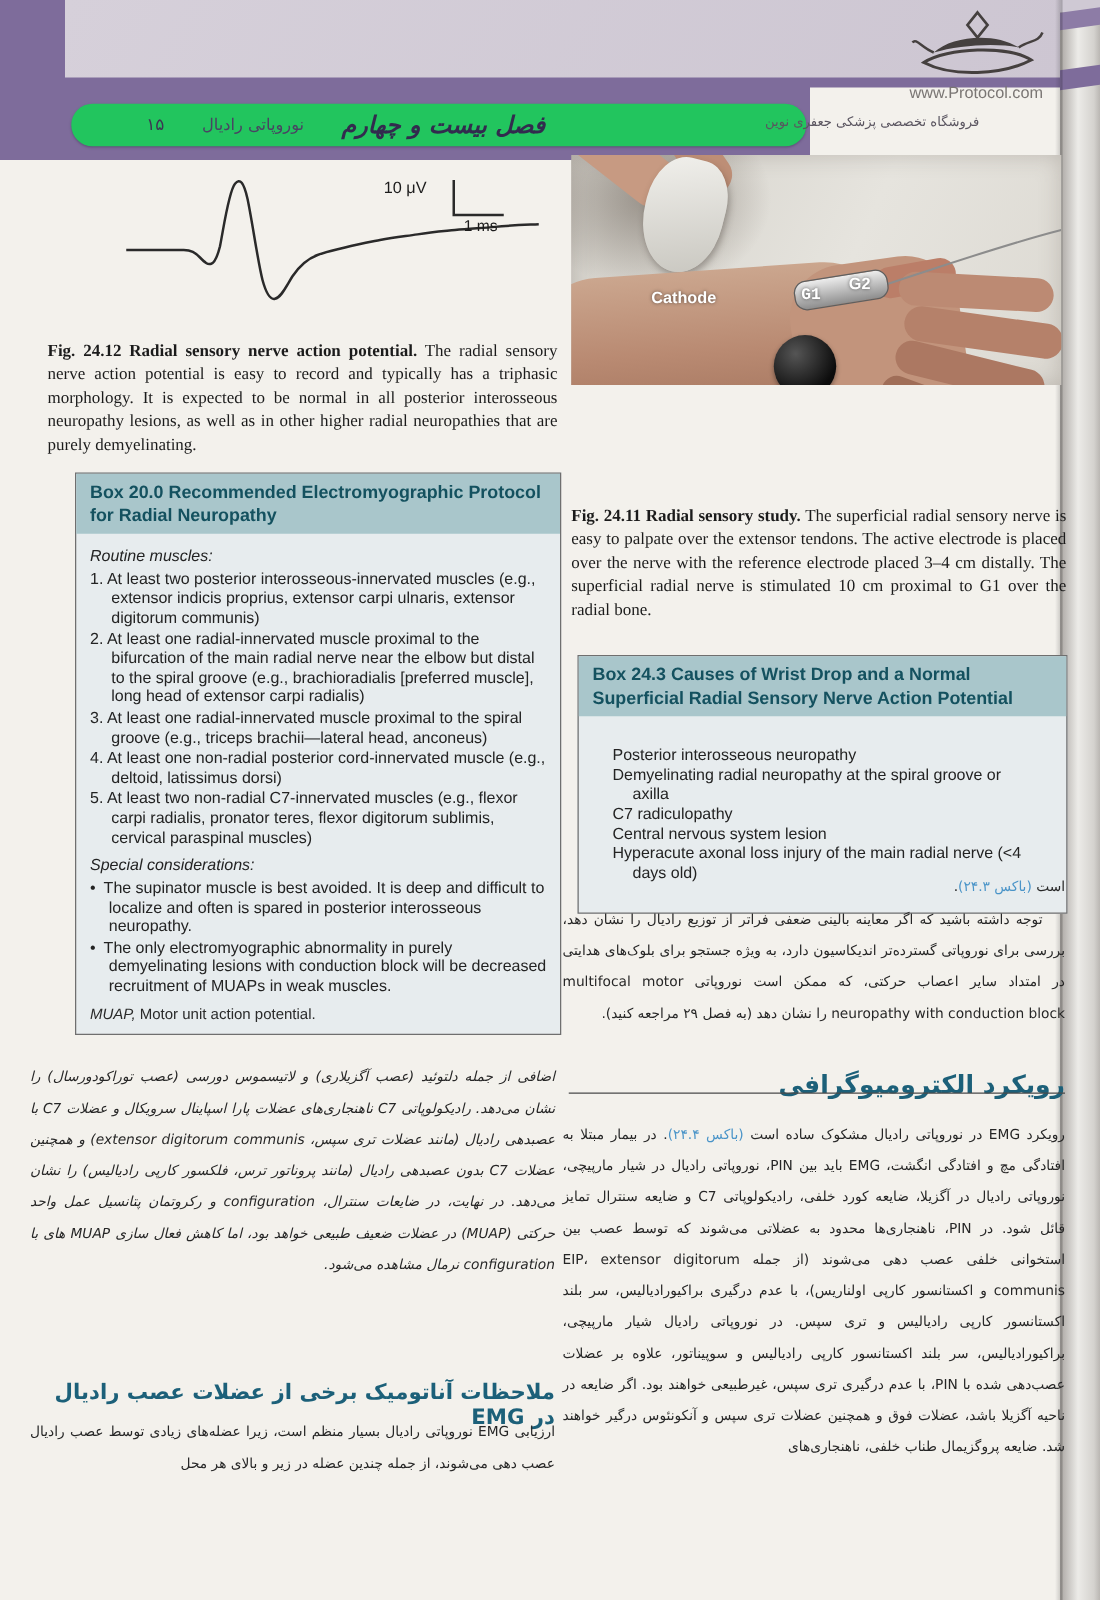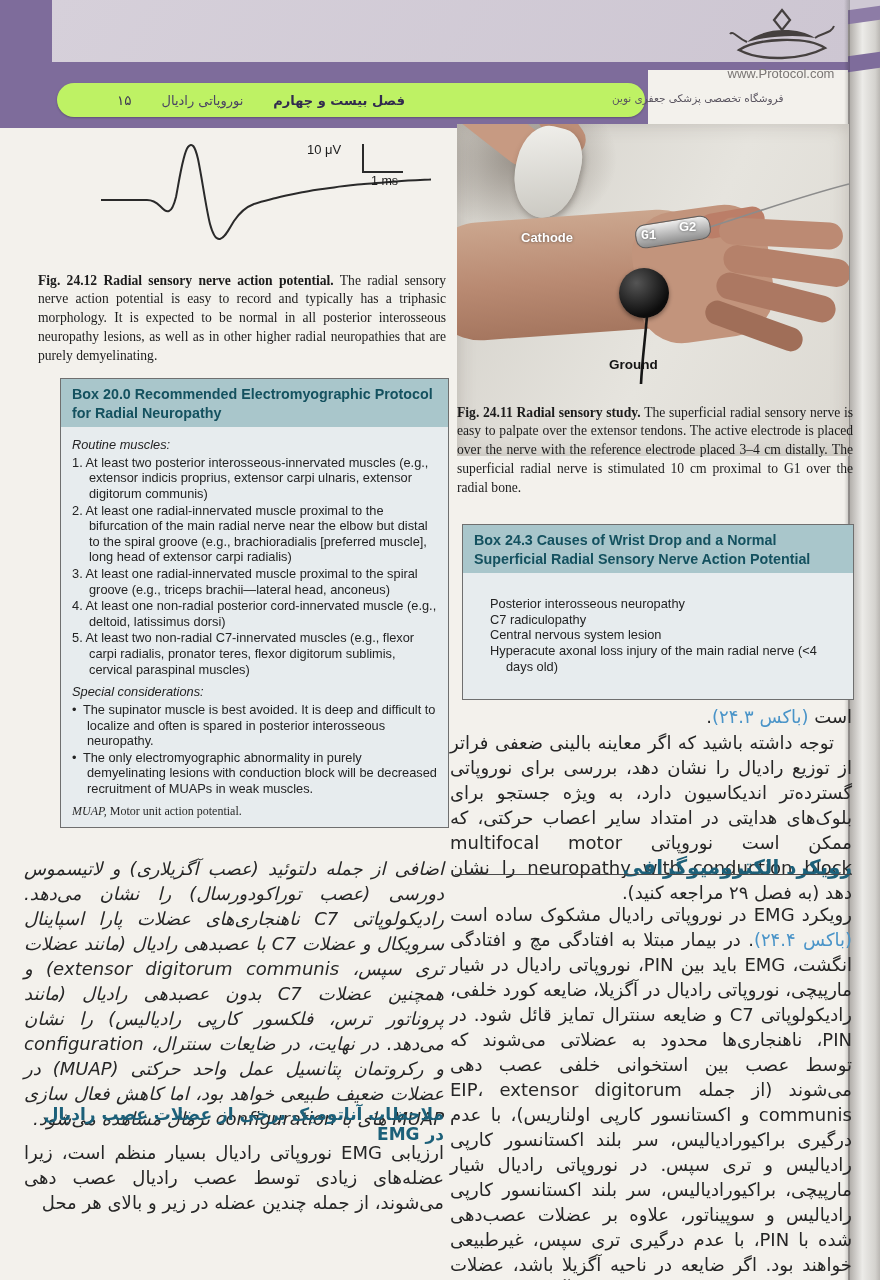--- a/index.html
+++ b/index.html
@@ -3,25 +3,25 @@
 <meta charset="utf-8">
 <style>
   html,body{margin:0;padding:0;}
   body{width:880px;height:1280px;font-family:"DejaVu Sans",sans-serif;}
   #page{position:relative;width:880px;height:1280px;background:#f3f1ec;overflow:hidden;}
 
   
   .top-purple{position:absolute;left:0;top:0;width:848px;height:128px;background:#7e6c9b;}
   .top-lavender{position:absolute;left:52px;top:0;width:796px;height:62px;background:linear-gradient(120deg,#d6d0da,#cdc6d2);}
   .top-white-right{position:absolute;left:648px;top:70px;width:200px;height:58px;background:#f3f1ec;}
-  .header-pill{position:absolute;left:57px;top:83px;width:588px;height:34px;background:#bef264;border-radius:17px;box-shadow:0 1px 2px rgba(40,30,60,.35);}
+  .header-pill{position:absolute;left:57px;top:83px;width:588px;height:34px;background:#22c55e;border-radius:17px;box-shadow:0 1px 2px rgba(40,30,60,.35);}
   .pill-row{position:absolute;left:60px;top:0;height:34px;display:flex;align-items:center;gap:30px;direction:ltr;}
   .pill-num{font-size:13.5px;color:#3c3652;}
   .pill-sub{font-size:13px;color:#4a4363;}
-  .pill-chapter{font-size:13px;font-weight:bold;color:#322b4e;}
+  .pill-chapter{font-size:19px;font-weight:bold;color:#322b4e;font-style:italic;}
 
   .logo-wrap{position:absolute;left:712px;top:8px;width:140px;height:80px;text-align:center;}
   .logo-url{position:absolute;left:706px;top:66px;width:150px;text-align:center;font-size:13px;color:#7a7674;font-family:"Liberation Sans",sans-serif;}
   .publisher-name{position:absolute;left:612px;top:92px;width:240px;text-align:left;font-size:10.5px;color:#5a5560;direction:rtl;}
 
   
   .curl{position:absolute;left:848px;top:0;width:32px;height:1280px;background:linear-gradient(to right,#aaa6a2,#ecebe8 45%,#d4d2ce 85%,#bab7b3);}
   .curl::before{content:"";position:absolute;left:0;top:0;width:100%;height:10px;background:#cfc9d4;}
   .curl::after{content:"";position:absolute;left:0;top:54px;width:100%;height:16px;background:#7e6c9b;transform:skewY(-8deg);}
   .curl .curl-band2{position:absolute;left:0;top:8px;width:100%;height:14px;background:#8d7ca6;transform:skewY(-8deg);}
@@ -45,25 +45,25 @@
   .boxbody{padding:7px 11px 9px;font-size:12.8px;line-height:1.22;color:#232323;}
   .subhead{font-style:italic;margin:3px 0 2px;}
   .blist{margin:0;padding:0;list-style:none;counter-reset:item;}
   .blist li{counter-increment:item;padding-left:17px;text-indent:-17px;margin:0 0 1px 0;}
   .blist li::before{content:counter(item) ". ";}
   .bullets{margin:0;padding:0;list-style:none;}
   .bullets li{padding-left:15px;text-indent:-15px;margin:0 0 1px 0;}
   .bullets li::before{content:"\2022\2002";}
   .plain{margin:16px;padding:0;list-style:none;}
   .plain li{padding-left:16px;text-indent:-16px;}
-  .footnote{margin-top:7px;font-size:12px;color:#2a2a2a;font-family:Liberation Serif, serif;}
+  .footnote{margin-top:7px;font-size:12px;color:#2a2a2a;}
   .footnote .it{font-style:italic;}
 
   
-  .photo{position:absolute;left:457px;top:124px;width:392px;height:332px;overflow:hidden;background:linear-gradient(115deg,#d3d0c9,#e6e4de 55%,#dcd9d2);box-shadow:inset 0 0 18px rgba(90,80,70,.25);}
+  .photo{position:absolute;left:457px;top:124px;width:392px;height:184px;overflow:hidden;background:linear-gradient(115deg,#d3d0c9,#e6e4de 55%,#dcd9d2);box-shadow:inset 0 0 18px rgba(90,80,70,.25);}
   .ph-shadow-tl{position:absolute;left:-30px;top:-40px;width:190px;height:150px;background:radial-gradient(closest-side,rgba(70,58,48,.45),rgba(70,58,48,0));}
   .ph-holder1{position:absolute;left:-12px;top:-18px;width:105px;height:40px;background:#c79a82;border-radius:20px;transform:rotate(38deg);}
   .ph-holder2{position:absolute;left:55px;top:-22px;width:85px;height:32px;background:#bd8e76;border-radius:18px;transform:rotate(55deg);}
   .ph-stim{position:absolute;left:58px;top:2px;width:64px;height:92px;background:linear-gradient(160deg,#f2f1ed,#c8c6bf);border-radius:45% 40% 50% 55%;transform:rotate(14deg);box-shadow:2px 3px 6px rgba(50,40,35,.35);}
   .ph-arm{position:absolute;left:-32px;top:92px;width:290px;height:118px;background:linear-gradient(to bottom,#cba68e,#b98a72 55%,#a5765f);border-radius:55px;transform:rotate(-4deg);}
   .ph-hand{position:absolute;left:178px;top:84px;width:136px;height:132px;background:#c2947c;border-radius:32%;transform:rotate(-8deg);}
   .ph-finger{position:absolute;border-radius:14px;}
   .ph-f1{left:262px;top:96px;width:124px;height:27px;background:#bc8a73;transform:rotate(3deg);}
   .ph-f2{left:266px;top:128px;width:128px;height:28px;background:#b5816a;transform:rotate(8deg);}
   .ph-f3{left:258px;top:160px;width:122px;height:27px;background:#ac7862;transform:rotate(14deg);}
@@ -74,21 +74,21 @@
   .ph-wires{position:absolute;left:0;top:0;width:392px;height:260px;}
   .ph-label{position:absolute;font-family:"Liberation Sans",sans-serif;font-weight:bold;}
   .lab-white{color:#fff;font-size:13px;text-shadow:0 0 3px rgba(0,0,0,.55);}
   .lab-dark{color:#141414;font-size:13.5px;}
   .lab-cathode{left:64px;top:106px;}
   .lab-g1{left:184px;top:104px;font-family:Liberation Mono, monospace;}
   .lab-g2{left:222px;top:95px;}
   .lab-ground{left:152px;top:233px;}
 
   
-  .fa{direction:rtl;color:#262626;font-size:18px;line-height:25px;text-align:justify;position:absolute;}
+  .fa{direction:rtl;color:#262626;font-size:11px;line-height:25px;text-align:justify;position:absolute;}
   .p-end{left:457px;top:686px;width:395px;text-align:right;}
   .p-note{left:450px;top:712px;width:402px;}
   .p-note .indent{display:inline-block;width:18px;}
   .ref{color:#4a94c8;}
   .fa-heading{position:absolute;direction:rtl;font-weight:bold;color:#1c6079;}
   .emg-heading{left:457px;top:838px;width:395px;font-size:20px;}
   .emg-rule{position:absolute;left:455px;top:874px;width:397px;border-top:1.6px solid #4a4a4a;}
   .emg-para{left:450px;top:884px;width:402px;}
   .left-para{left:24px;top:838px;width:420px;font-style:italic;}
   .anat-heading{left:24px;top:1090px;width:420px;font-size:17px;text-align:right;}
@@ -183,20 +183,21 @@
     <span class="ph-label lab-dark lab-ground">Ground</span>
   </div>
 
   <p class="caption cap-2411"><span class="cap-bold">Fig. 24.11 Radial sensory study.</span><span> The superficial radial sensory nerve is easy to palpate over the extensor tendons. The active electrode is placed over the nerve with the reference electrode placed 3–4 cm distally. The superficial radial nerve is stimulated 10 cm proximal to G1 over the radial bone.</span></p>
 
   <div class="box box-24-3">
     <div class="boxhead">Box 24.3  Causes of Wrist Drop and a Normal Superficial Radial Sensory Nerve Action Potential</div>
     <div class="boxbody">
       <ul class="plain">
           <li>Posterior interosseous neuropathy</li>
+          <li>Demyelinating radial neuropathy at the spiral groove or axilla</li>
           <li>C7 radiculopathy</li>
           <li>Central nervous system lesion</li>
           <li>Hyperacute axonal loss injury of the main radial nerve (&lt;4 days old)</li>
         </ul>
     </div>
   </div>
 
   <p class="fa p-end"><span>است </span><span class="ref">(باکس ۲۴.۳)</span><span>.</span></p>
 
   <p class="fa p-note"><span class="indent"></span><span>توجه داشته باشید که اگر معاینه بالینی ضعفی فراتر از توزیع رادیال را نشان دهد، بررسی برای نوروپاتی گسترده‌تر اندیکاسیون دارد، به ویژه جستجو برای بلوک‌های هدایتی در امتداد سایر اعصاب حرکتی، که ممکن است نوروپاتی multifocal motor neuropathy with conduction block را نشان دهد (به فصل ۲۹ مراجعه کنید).</span></p>

